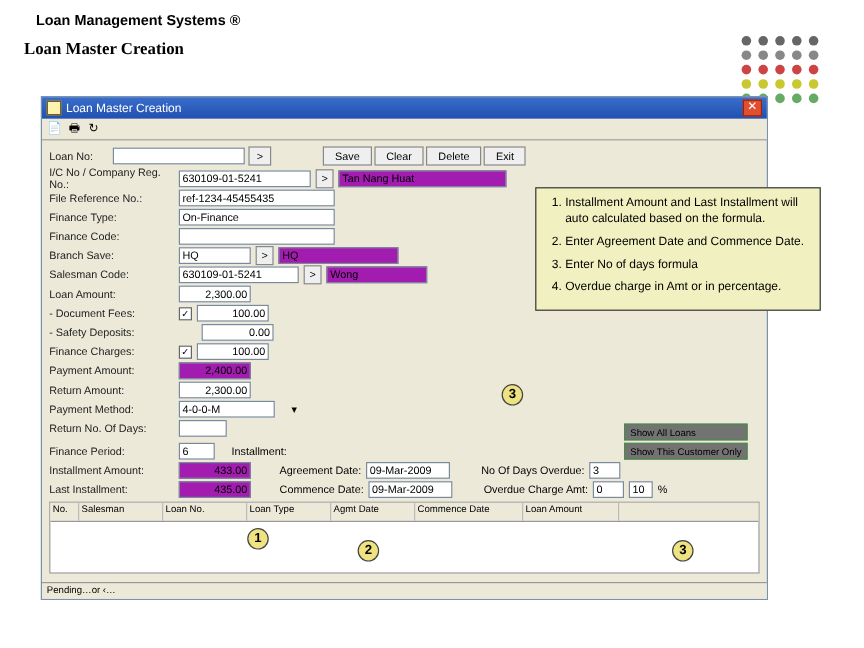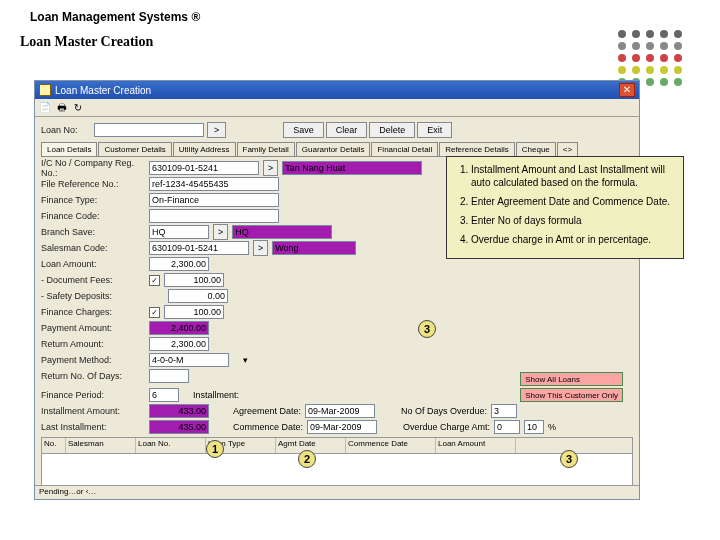--- a/index.html
+++ b/index.html
@@ -13,29 +13,29 @@
 .titlebar .ic{width:12px;height:12px;background:#fff3b0;border:1px solid #806000;margin-right:4px}
 .close-btn{margin-left:auto;width:16px;height:14px;background:#e05030;color:#fff;font-size:10px;line-height:12px;text-align:center;border:1px solid #a02000}
 .toolbar{height:18px;border-bottom:1px solid #a0a0a0;display:flex;align-items:center;gap:2px;padding:0 4px;background:#ece9d8}
 .toolbar .ticon{width:14px;height:14px;font-size:10px;text-align:center;line-height:14px}
 .form-area{padding:4px 6px;font-size:9px}
 .row{display:flex;align-items:center;height:17px;gap:3px}
 .lbl{width:104px;color:#222}
 .inp{height:14px;border:1px solid #7a8a9a;background:#fff;font-size:9px;padding:0 2px;display:inline-flex;align-items:center}
 .inp.g{background:#a21caf}
 .btn{height:16px;border:1px solid #888;background:#efefef;font-size:9px;padding:0 9px;display:inline-flex;align-items:center}
-.topbtns{display:flex;gap:2px;margin-left:54px}
+.topbtns{display:flex;gap:2px;margin-left:40px}
 .tabs{display:flex;margin-top:4px;border-bottom:1px solid #888}
 .tab{font-size:8px;padding:2px 5px;border:1px solid #888;border-bottom:none;background:#ece9d8;margin-right:1px}
 .tab.act{background:#f7f4e8}
 .body2{padding:3px 0}
 .chk{width:11px;height:11px;border:1px solid #666;background:#fff;display:inline-block;text-align:center;font-size:8px;line-height:9px}
 .ln{display:flex;align-items:center;height:16px;gap:4px}
 .num{width:60px;text-align:right;justify-content:flex-end}
-.greenbtn{background:#fca5a5;border:1px solid #4a8a4a;font-size:8px;padding:2px 4px;height:14px;display:flex;align-items:center;margin-bottom:2px}
+.greenbtn{background:#737373;border:1px solid #4a8a4a;font-size:8px;padding:2px 4px;height:14px;display:flex;align-items:center;margin-bottom:2px}
 .grid{margin-top:2px;border:1px solid #999;height:60px;background:#fff}
 .gridhead{display:flex;background:#ece9d8;border-bottom:1px solid #999;height:16px}
 .gh{border-right:1px solid #bbb;font-size:8px;padding:1px 2px}
 .status{position:absolute;bottom:0;left:0;right:0;height:14px;border-top:1px solid #999;font-size:8px;padding:1px 4px;background:#ece9d8}
 .callout{position:absolute;right:36px;top:156px;width:238px;background:#f0f0c0;border:1px solid #333;padding:6px 8px;font-size:10px;line-height:1.3}
 .callout ol{padding-left:16px}
 .callout li{margin-bottom:6px}
 .num-badge{position:absolute;width:18px;height:18px;border-radius:50%;background:#eee380;border:1px solid #444;font-size:11px;text-align:center;line-height:16px;font-weight:bold}
 </style>
 </head>
@@ -90,31 +90,20 @@
       <span class="inp" style="width:110px"></span>
       <span class="btn" style="padding:0 6px">&gt;</span>
       <div class="topbtns">
         <span class="btn">Save</span>
         <span class="btn">Clear</span>
         <span class="btn">Delete</span>
         <span class="btn">Exit</span>
       </div>
     </div>
 
-    <div class="tabs">
-      <span class="tab act">Loan Details</span>
-      <span class="tab">Customer Details</span>
-      <span class="tab">Utility Address</span>
-      <span class="tab">Family Detail</span>
-      <span class="tab">Guarantor Details</span>
-      <span class="tab">Financial Detail</span>
-      <span class="tab">Reference Details</span>
-      <span class="tab">Cheque</span>
-      <span class="tab">&lt;&gt;</span>
-    </div>
 
     <div class="body2">
       <div class="ln">
           <span class="lbl">I/C No / Company Reg. No.:</span>
         <span class="inp" style="width:110px">630109-01-5241</span>
         <span class="btn" style="padding:0 4px">&gt;</span>
         <span class="inp g" style="width:140px">Tan Nang Huat</span>
       </div>
       <div class="ln">
           <span class="lbl">File Reference No.:</span>

